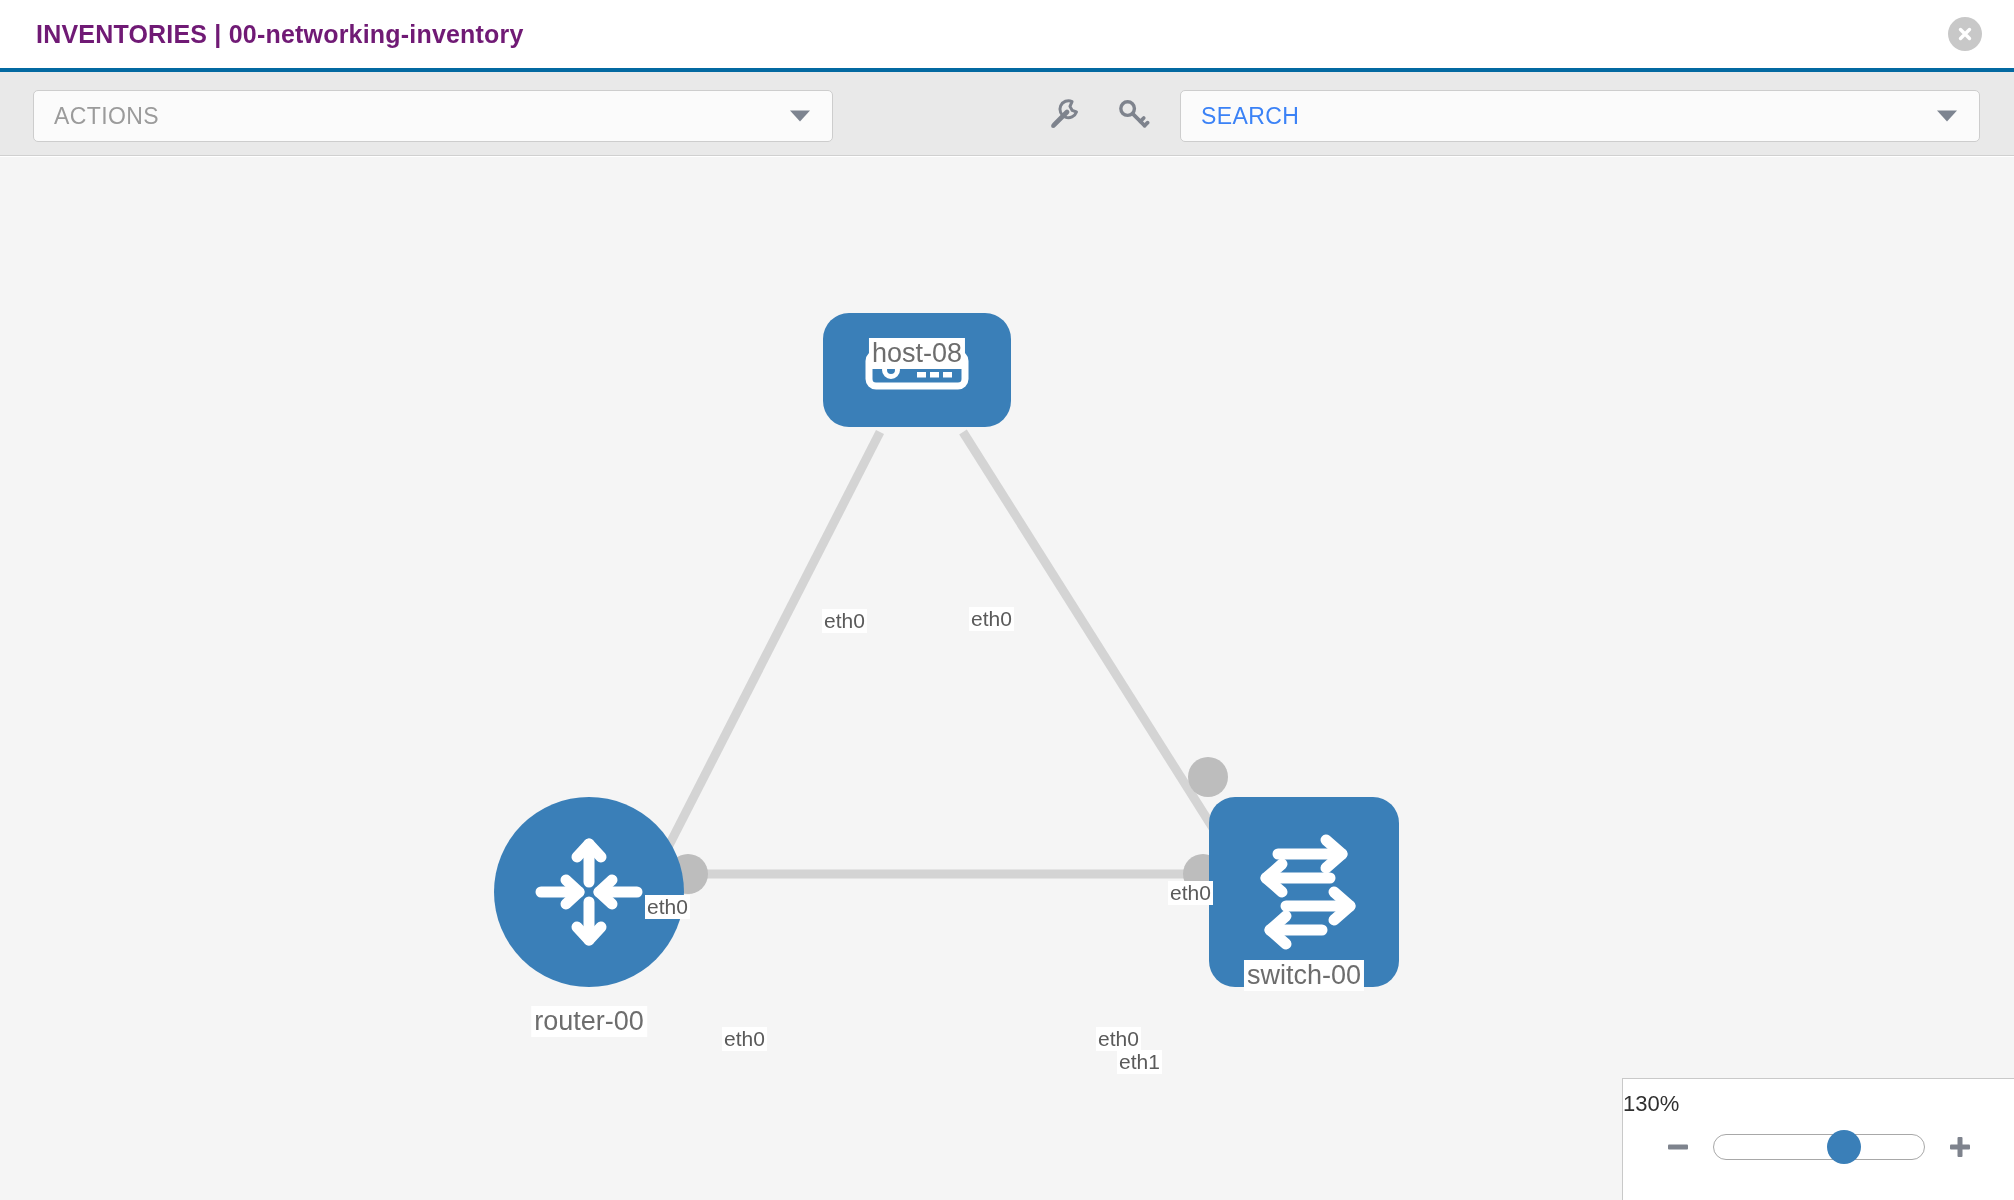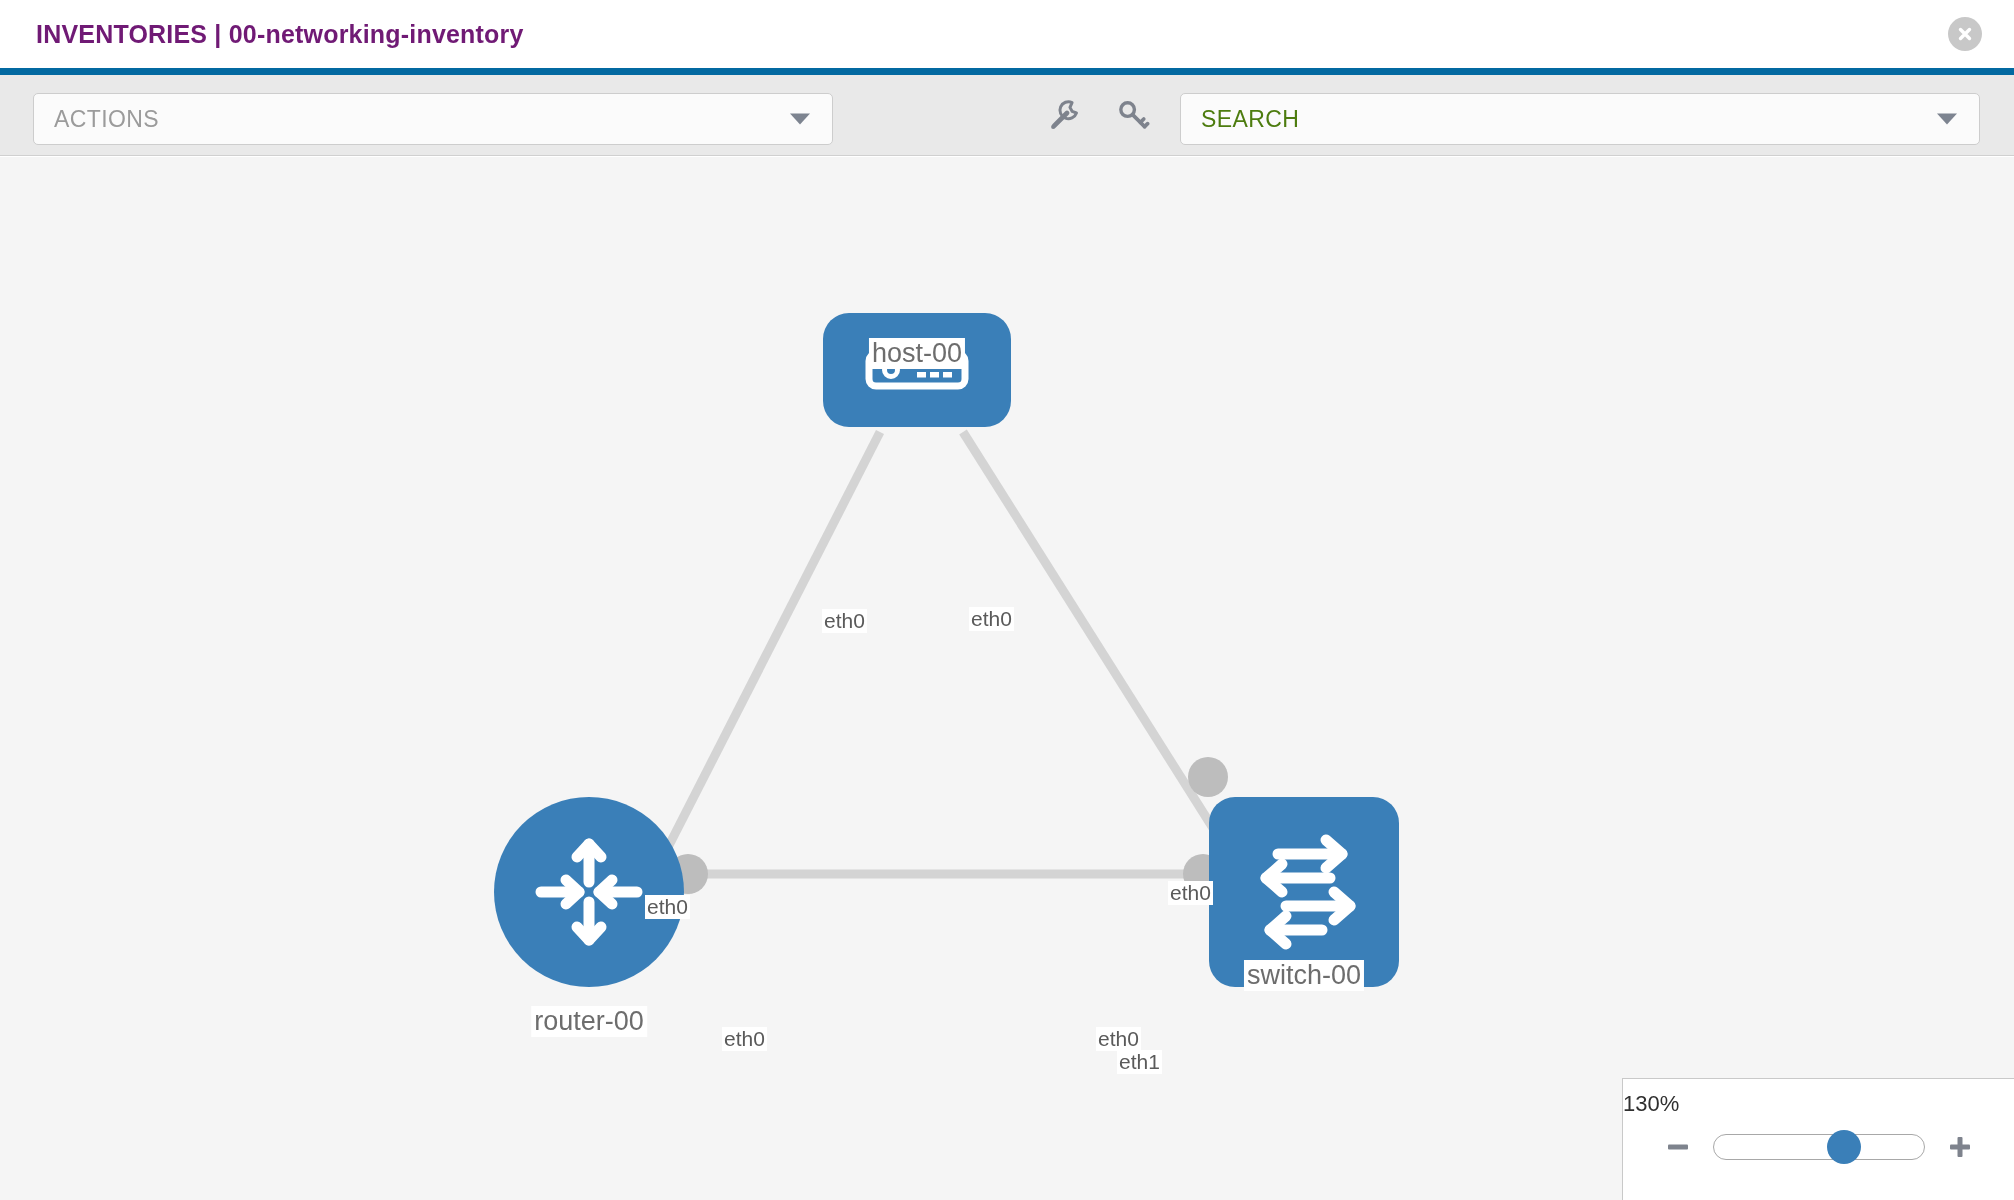--- a/index.html
+++ b/index.html
@@ -34,21 +34,21 @@
     cursor: pointer;
     display: flex; align-items: center; justify-content: center;
   }
   .close-btn svg { display: block; }
 
   
   .toolbar {
     position: absolute; left: 0; top: 68px;
     width: 2014px; height: 88px;
     background: #e9e9e9;
-    border-top: 7px solid #0369a1;
+    border-top: 4px solid #0369a1;
     border-bottom: 1px solid #d0d0d0;
     display: flex; align-items: center;
   }
   .actions-select {
     position: absolute; left: 33px; top: 18px;
     width: 800px; height: 52px;
     background: #fbfbfb;
     border: 1px solid #cdcdcd;
     border-radius: 5px;
     display: flex; align-items: center;
@@ -81,21 +81,21 @@
     width: 800px; height: 52px;
     background: #fbfbfb;
     border: 1px solid #cdcdcd;
     border-radius: 5px;
     display: flex; align-items: center;
     cursor: text;
   }
   .search-box .label {
     margin-left: 20px;
     font-size: 23px;
-    color: #4d7c0f;
+    color: #3b82f6;
     letter-spacing: .4px;
   }
 
   
   .canvas {
     position: absolute; left: 0; top: 157px;
     width: 2014px; height: 1043px;
     background: #f5f5f5;
     overflow: hidden;
   }
@@ -249,21 +249,21 @@
           <circle cx="26" cy="26" r="6.5" fill="none" stroke="#ffffff" stroke-width="5"></circle>
           <rect x="52" y="18" width="9" height="5.5" fill="#ffffff"></rect>
           <rect x="65" y="18" width="9" height="5.5" fill="#ffffff"></rect>
           <rect x="78" y="18" width="9" height="5.5" fill="#ffffff"></rect>
           <rect x="52" y="28" width="9" height="5.5" fill="#ffffff"></rect>
           <rect x="65" y="28" width="9" height="5.5" fill="#ffffff"></rect>
           <rect x="78" y="28" width="9" height="5.5" fill="#ffffff"></rect>
         </svg>
       </div>
     </div>
-    <div class="node-label" style="left:917px; top:181px;">host-00</div>
+    <div class="node-label" style="left:917px; top:181px;">host-08</div>
 
     <div class="node" style="left:494px; top:640px;">
       <div class="node-shape router">
         <svg width="120" height="120" viewBox="0 0 120 120">
           <g stroke="#ffffff" stroke-width="11" stroke-linecap="round" stroke-linejoin="round" fill="none">
 
             <path d="M60 50 L60 12"></path>
               <path d="M48 25 L60 12 L72 25"></path>
 
             <path d="M60 70 L60 108"></path>

